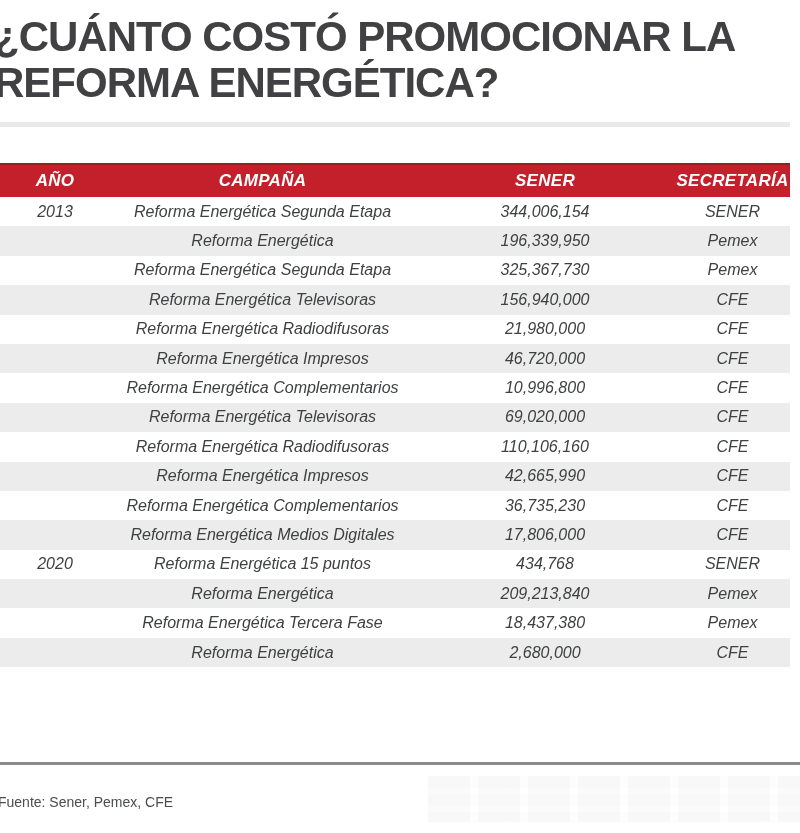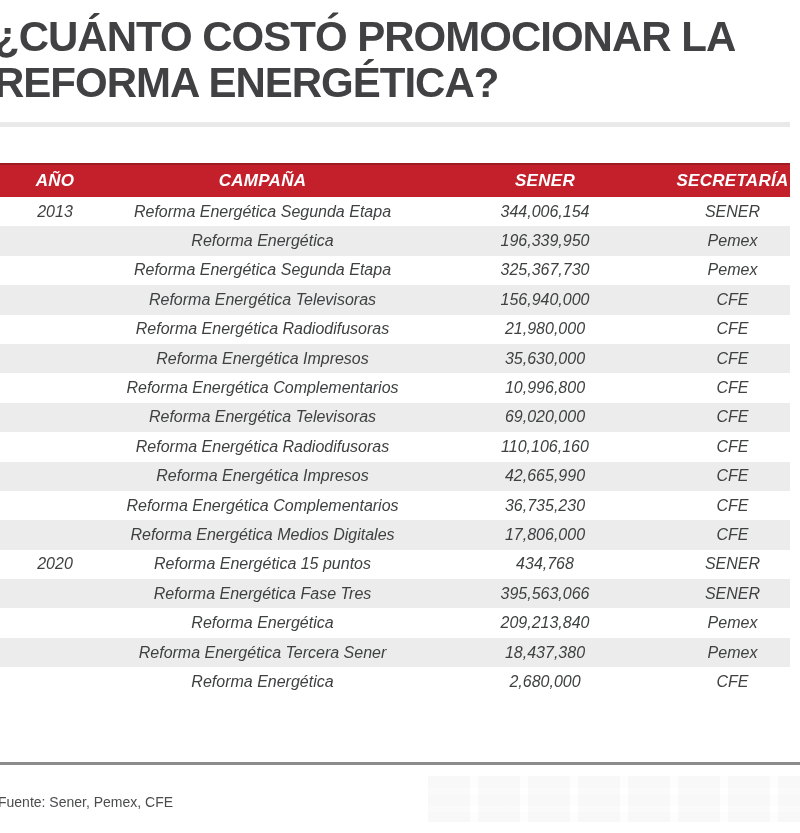--- a/index.html
+++ b/index.html
@@ -122,21 +122,21 @@
         </tr>
         <tr>
           <td></td>
           <td>Reforma Energética Radiodifusoras</td>
           <td>21,980,000</td>
           <td>CFE</td>
         </tr>
         <tr>
           <td></td>
           <td>Reforma Energética Impresos</td>
-          <td>35,630,000</td>
+          <td>46,720,000</td>
           <td>CFE</td>
         </tr>
         <tr>
           <td></td>
           <td>Reforma Energética Complementarios</td>
           <td>10,996,800</td>
           <td>CFE</td>
         </tr>
         <tr>
           <td></td>
@@ -169,33 +169,27 @@
           <td>CFE</td>
         </tr>
         <tr>
           <td>2020</td>
           <td>Reforma Energética 15 puntos</td>
           <td>434,768</td>
           <td>SENER</td>
         </tr>
         <tr>
           <td></td>
-          <td>Reforma Energética Fase Tres</td>
-          <td>395,563,066</td>
-          <td>SENER</td>
-        </tr>
-        <tr>
-          <td></td>
           <td>Reforma Energética</td>
           <td>209,213,840</td>
           <td>Pemex</td>
         </tr>
         <tr>
           <td></td>
-          <td>Reforma Energética Tercera Sener</td>
+          <td>Reforma Energética Tercera Fase</td>
           <td>18,437,380</td>
           <td>Pemex</td>
         </tr>
         <tr>
           <td></td>
           <td>Reforma Energética</td>
           <td>2,680,000</td>
           <td>CFE</td>
         </tr>
       </tbody>

